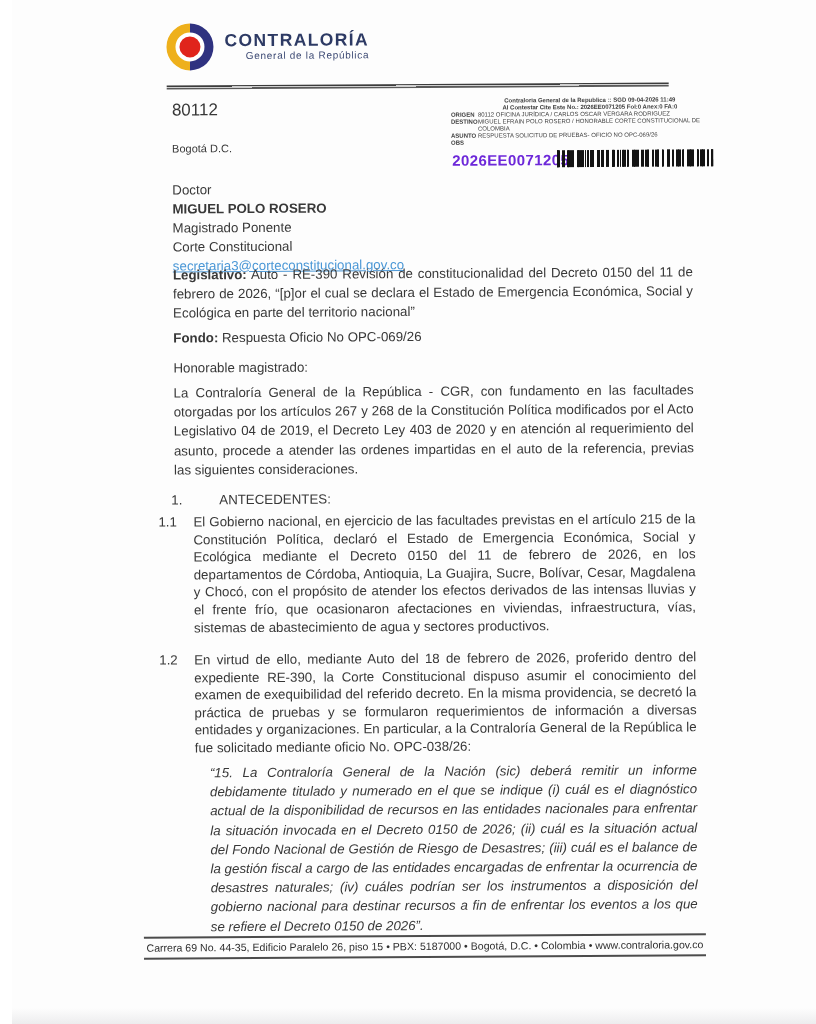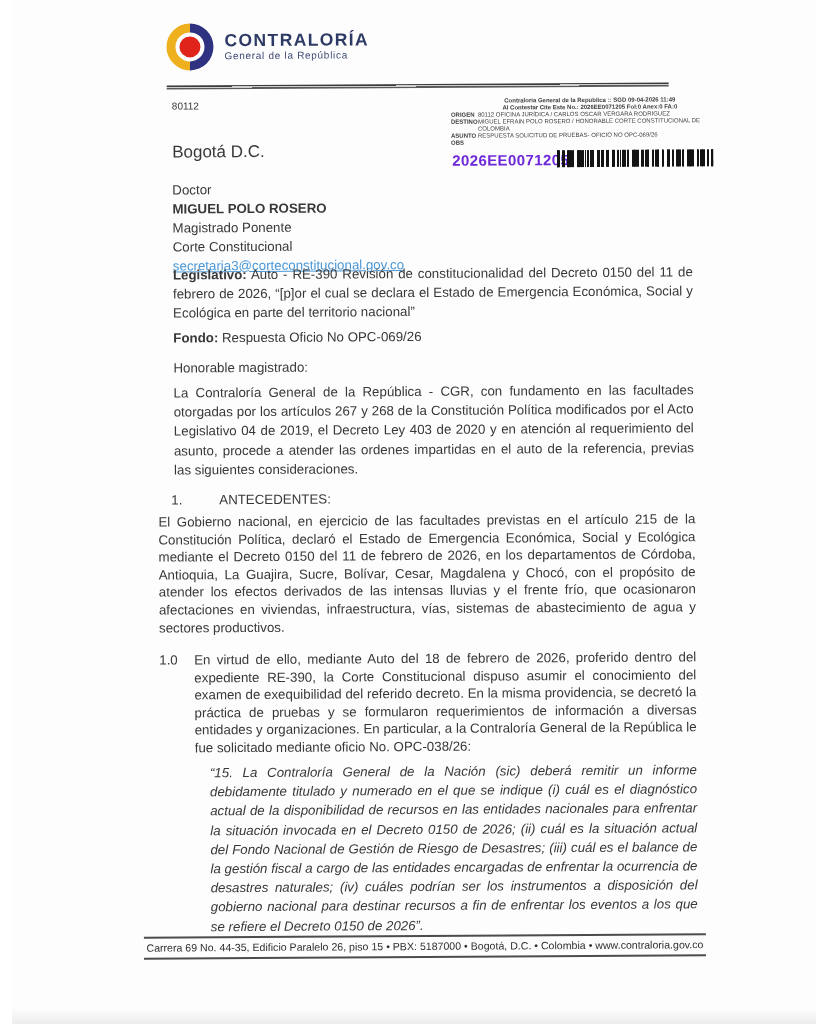--- a/index.html
+++ b/index.html
@@ -21,27 +21,27 @@
 
   
   .logo-block{position:absolute;left:157px;top:22px;display:flex;align-items:center;gap:11px;}
   .logo-ring{width:47px;height:47px;border-radius:50%;
     background:conic-gradient(from 0deg,#2f3280 0 180deg,#eeb01c 180deg 360deg);
     display:flex;align-items:center;justify-content:center;}
   .logo-inner{width:29px;height:29px;border-radius:50%;background:#fff;
     display:flex;align-items:center;justify-content:center;}
   .logo-dot{width:21px;height:21px;border-radius:50%;background:#e0241c;}
   .logo-title{font-size:17.5px;font-weight:bold;color:#2d3a64;letter-spacing:1.4px;line-height:19px;}
-  .logo-subtitle{font-size:10px;color:#3d4a74;letter-spacing:.7px;line-height:12px;}
+  .logo-subtitle{font-size:10px;color:#3d4a74;letter-spacing:.7px;line-height:12px;text-align:right;}
 
   .header-rule{position:absolute;left:157px;top:84px;width:502px;height:4px;
     background:linear-gradient(#3c3c3c 0 34%,#cfcfcf 34% 62%,#5a5a5a 62% 100%);}
 
-  .doc-code{position:absolute;left:162px;top:99px;font-size:10px;}
-  .city{position:absolute;left:162px;top:141px;font-size:17px;}
+  .doc-code{position:absolute;left:162px;top:99px;font-size:17px;}
+  .city{position:absolute;left:162px;top:141px;font-size:11px;}
 
   
   .meta-block{position:absolute;left:441px;top:98px;width:278px;font-size:6px;line-height:7px;color:#3f3f3f;}
   .meta-center{text-align:center;font-weight:bold;}
   .meta-row{display:flex;}
   .meta-label{font-weight:bold;width:27px;flex-shrink:0;}
   .meta-val{flex:1;}
 
   .radicado{position:absolute;left:442px;top:152px;font-size:15px;font-weight:bold;color:#6d28d9;letter-spacing:.4px;}
   .barcode{position:absolute;left:547px;top:151px;width:156px;height:17px;
@@ -139,25 +139,26 @@
     <div class="greeting">Honorable magistrado:</div>
 
     <p class="para intro">La Contraloría General de la República - CGR, con fundamento en las facultades otorgadas por los artículos 267 y 268 de la Constitución Política modificados por el Acto Legislativo 04 de 2019, el Decreto Ley 403 de 2020 y en atención al requerimiento del asunto, procede a atender las ordenes impartidas en el auto de la referencia, previas las siguientes consideraciones.</p>
 
     <div class="section-heading">
       <span class="sec-num">1.</span>
       <span class="sec-title">ANTECEDENTES:</span>
     </div>
 
     <div class="numbered item1">
+      <span class="num">1.1</span>
       <div class="num-text">El Gobierno nacional, en ejercicio de las facultades previstas en el artículo 215 de la Constitución Política, declaró el Estado de Emergencia Económica, Social y Ecológica mediante el Decreto 0150 del 11 de febrero de 2026, en los departamentos de Córdoba, Antioquia, La Guajira, Sucre, Bolívar, Cesar, Magdalena y Chocó, con el propósito de atender los efectos derivados de las intensas lluvias y el frente frío, que ocasionaron afectaciones en viviendas, infraestructura, vías, sistemas de abastecimiento de agua y sectores productivos.</div>
     </div>
 
     <div class="numbered item2">
-      <span class="num">1.0</span>
+      <span class="num">1.2</span>
       <div class="num-text">En virtud de ello, mediante Auto del 18 de febrero de 2026, proferido dentro del expediente RE-390, la Corte Constitucional dispuso asumir el conocimiento del examen de exequibilidad del referido decreto. En la misma providencia, se decretó la práctica de pruebas y se formularon requerimientos de información a diversas entidades y organizaciones. En particular, a la Contraloría General de la República le fue solicitado mediante oficio No. OPC-038/26:</div>
     </div>
 
     <p class="quote">“15. La Contraloría General de la Nación (sic) deberá remitir un informe debidamente titulado y numerado en el que se indique (i) cuál es el diagnóstico actual de la disponibilidad de recursos en las entidades nacionales para enfrentar la situación invocada en el Decreto 0150 de 2026; (ii) cuál es la situación actual del Fondo Nacional de Gestión de Riesgo de Desastres; (iii) cuál es el balance de la gestión fiscal a cargo de las entidades encargadas de enfrentar la ocurrencia de desastres naturales; (iv) cuáles podrían ser los instrumentos a disposición del gobierno nacional para destinar recursos a fin de enfrentar los eventos a los que se refiere el Decreto 0150 de 2026”.</p>
 
     <footer class="footer">
       <span>Carrera 69 No. 44-35, Edificio Paralelo 26, piso 15 • PBX: 5187000 • Bogotá, D.C. • Colombia • www.contraloria.gov.co</span>
     </footer>
 
   </div>

